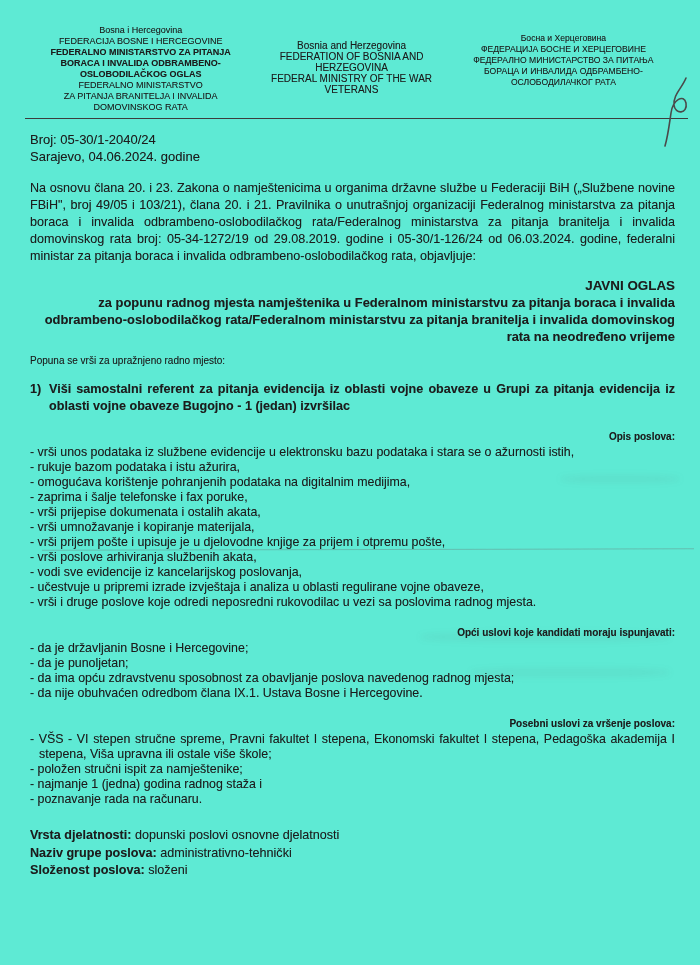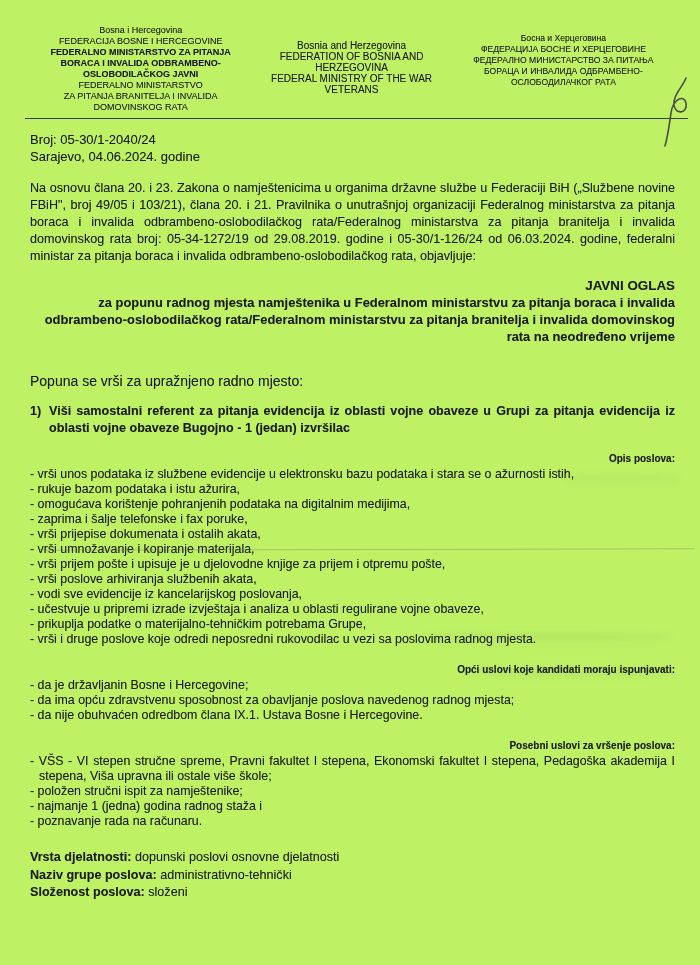--- a/index.html
+++ b/index.html
@@ -1,32 +1,32 @@
 <!DOCTYPE html>
 <html><head>
 <meta charset="utf-8">
 <style>
   html,body { margin:0; padding:0; background:#ffffff; }
   .page {
     position:relative; width:700px; height:965px; box-sizing:border-box;
-    padding:25px 25px 0 30px; background:#bef264; overflow:hidden;
+    padding:25px 25px 0 30px; background:#5eead4; overflow:hidden;
     font-family:"Liberation Sans", sans-serif; color:#1c1c1c;
     text-shadow:0 0 0.5px rgba(30,30,30,0.35);
   }
   .letterhead { display:flex; justify-content:space-between; text-align:center; }
   .lh-left  { width:234px; font-size:9px;  line-height:11px; }
   .lh-center{ width:212px; font-size:10px;  line-height:11px; margin-top:15px; }
   .lh-right { width:236px; font-size:8.6px; line-height:11px; margin-top:8px; }
   .lh-bold { font-weight:bold; }
   .divider { margin:5px 0 0 -5px; width:663px; border:none; border-top:1.8px solid #3c3c3c; }
   .meta { margin-top:13px; font-size:13px; line-height:16.5px; }
   .intro { margin:15px 0 0 0; font-size:12.6px; line-height:17px; text-align:justify; }
   .notice { margin-top:12px; text-align:right; font-weight:bold; font-size:12.9px; line-height:17px; }
   .notice-heading { font-size:13.4px; }
-  .lead { margin-top:28px; font-size:14px; line-height:16px; }
+  .lead { margin-top:8px; font-size:10px; line-height:16px; }
   .vacancy { margin-top:12px; display:flex; font-weight:bold; font-size:12.6px; line-height:16.5px; }
   .vacancy-num { flex:none; width:19px; }
   .vacancy-text { flex:1; text-align:justify; }
   .section { margin-top:14px; font-size:12.4px; line-height:15px; }
   .section-heading { font-weight:bold; font-size:10px; line-height:17px;text-align:right; }
   .item { padding-left:9px; text-indent:-9px; text-align:justify; }
   .details { margin-top:20px; font-size:12.6px; line-height:17.5px; }
   .detail-label { font-weight:bold; }
   .pen-mark { position:absolute; top:76px; left:662px; }
   .pencil-line { position:absolute; top:549px; left:42px; width:652px; height:1px;
@@ -40,21 +40,21 @@
 <body>
 
 <div class="page">
 
   <div class="letterhead">
     <div class="lh-left">
       <div>Bosna i Hercegovina</div>
       <div>FEDERACIJA BOSNE I HERCEGOVINE</div>
       <div class="lh-bold">FEDERALNO MINISTARSTVO ZA PITANJA</div>
       <div class="lh-bold">BORACA I INVALIDA ODBRAMBENO-</div>
-      <div class="lh-bold">OSLOBODILAČKOG JAVNI</div>
+      <div class="lh-bold">OSLOBODILAČKOG OGLAS</div>
       <div>FEDERALNO MINISTARSTVO</div>
       <div>ZA PITANJA BRANITELJA I INVALIDA</div>
       <div>DOMOVINSKOG RATA</div>
     </div>
     <div class="lh-center">
       <div>Bosnia and Herzegovina</div>
       <div>FEDERATION OF BOSNIA AND HERZEGOVINA</div>
       <div>FEDERAL MINISTRY OF THE WAR VETERANS</div>
     </div>
     <div class="lh-right">
@@ -96,27 +96,27 @@
     <div class="item">- vrši unos podataka iz službene evidencije u elektronsku bazu podataka i stara se o ažurnosti istih,</div>
     <div class="item">- rukuje bazom podataka i istu ažurira,</div>
     <div class="item">- omogućava korištenje pohranjenih podataka na digitalnim medijima,</div>
     <div class="item">- zaprima i šalje telefonske i fax poruke,</div>
     <div class="item">- vrši prijepise dokumenata i ostalih akata,</div>
     <div class="item">- vrši umnožavanje i kopiranje materijala,</div>
     <div class="item">- vrši prijem pošte i upisuje je u djelovodne knjige za prijem i otpremu pošte,</div>
     <div class="item">- vrši poslove arhiviranja službenih akata,</div>
     <div class="item">- vodi sve evidencije iz kancelarijskog poslovanja,</div>
     <div class="item">- učestvuje u pripremi izrade izvještaja i analiza u oblasti regulirane vojne obaveze,</div>
-    <div class="item">- prikuplja podatke o materijalno-tehničkim potrebama Grupe,</div>
     <div class="item">- vrši i druge poslove koje odredi neposredni rukovodilac u vezi sa poslovima radnog mjesta.</div>
   </div>
 
   <div class="section">
     <div class="section-heading">Opći uslovi koje kandidati moraju ispunjavati:</div>
     <div class="item">- da je državljanin Bosne i Hercegovine;</div>
+    <div class="item">- da je punoljetan;</div>
     <div class="item">- da ima opću zdravstvenu sposobnost za obavljanje poslova navedenog radnog mjesta;</div>
     <div class="item">- da nije obuhvaćen odredbom člana IX.1. Ustava Bosne i Hercegovine.</div>
   </div>
 
   <div class="section">
     <div class="section-heading">Posebni uslovi za vršenje poslova:</div>
     <div class="item">- VŠS - VI stepen stručne spreme, Pravni fakultet I stepena, Ekonomski fakultet I stepena, Pedagoška akademija I stepena, Viša upravna ili ostale više škole;</div>
     <div class="item">- položen stručni ispit za namještenike;</div>
     <div class="item">- najmanje 1 (jedna) godina radnog staža i</div>
     <div class="item">- poznavanje rada na računaru.</div>

